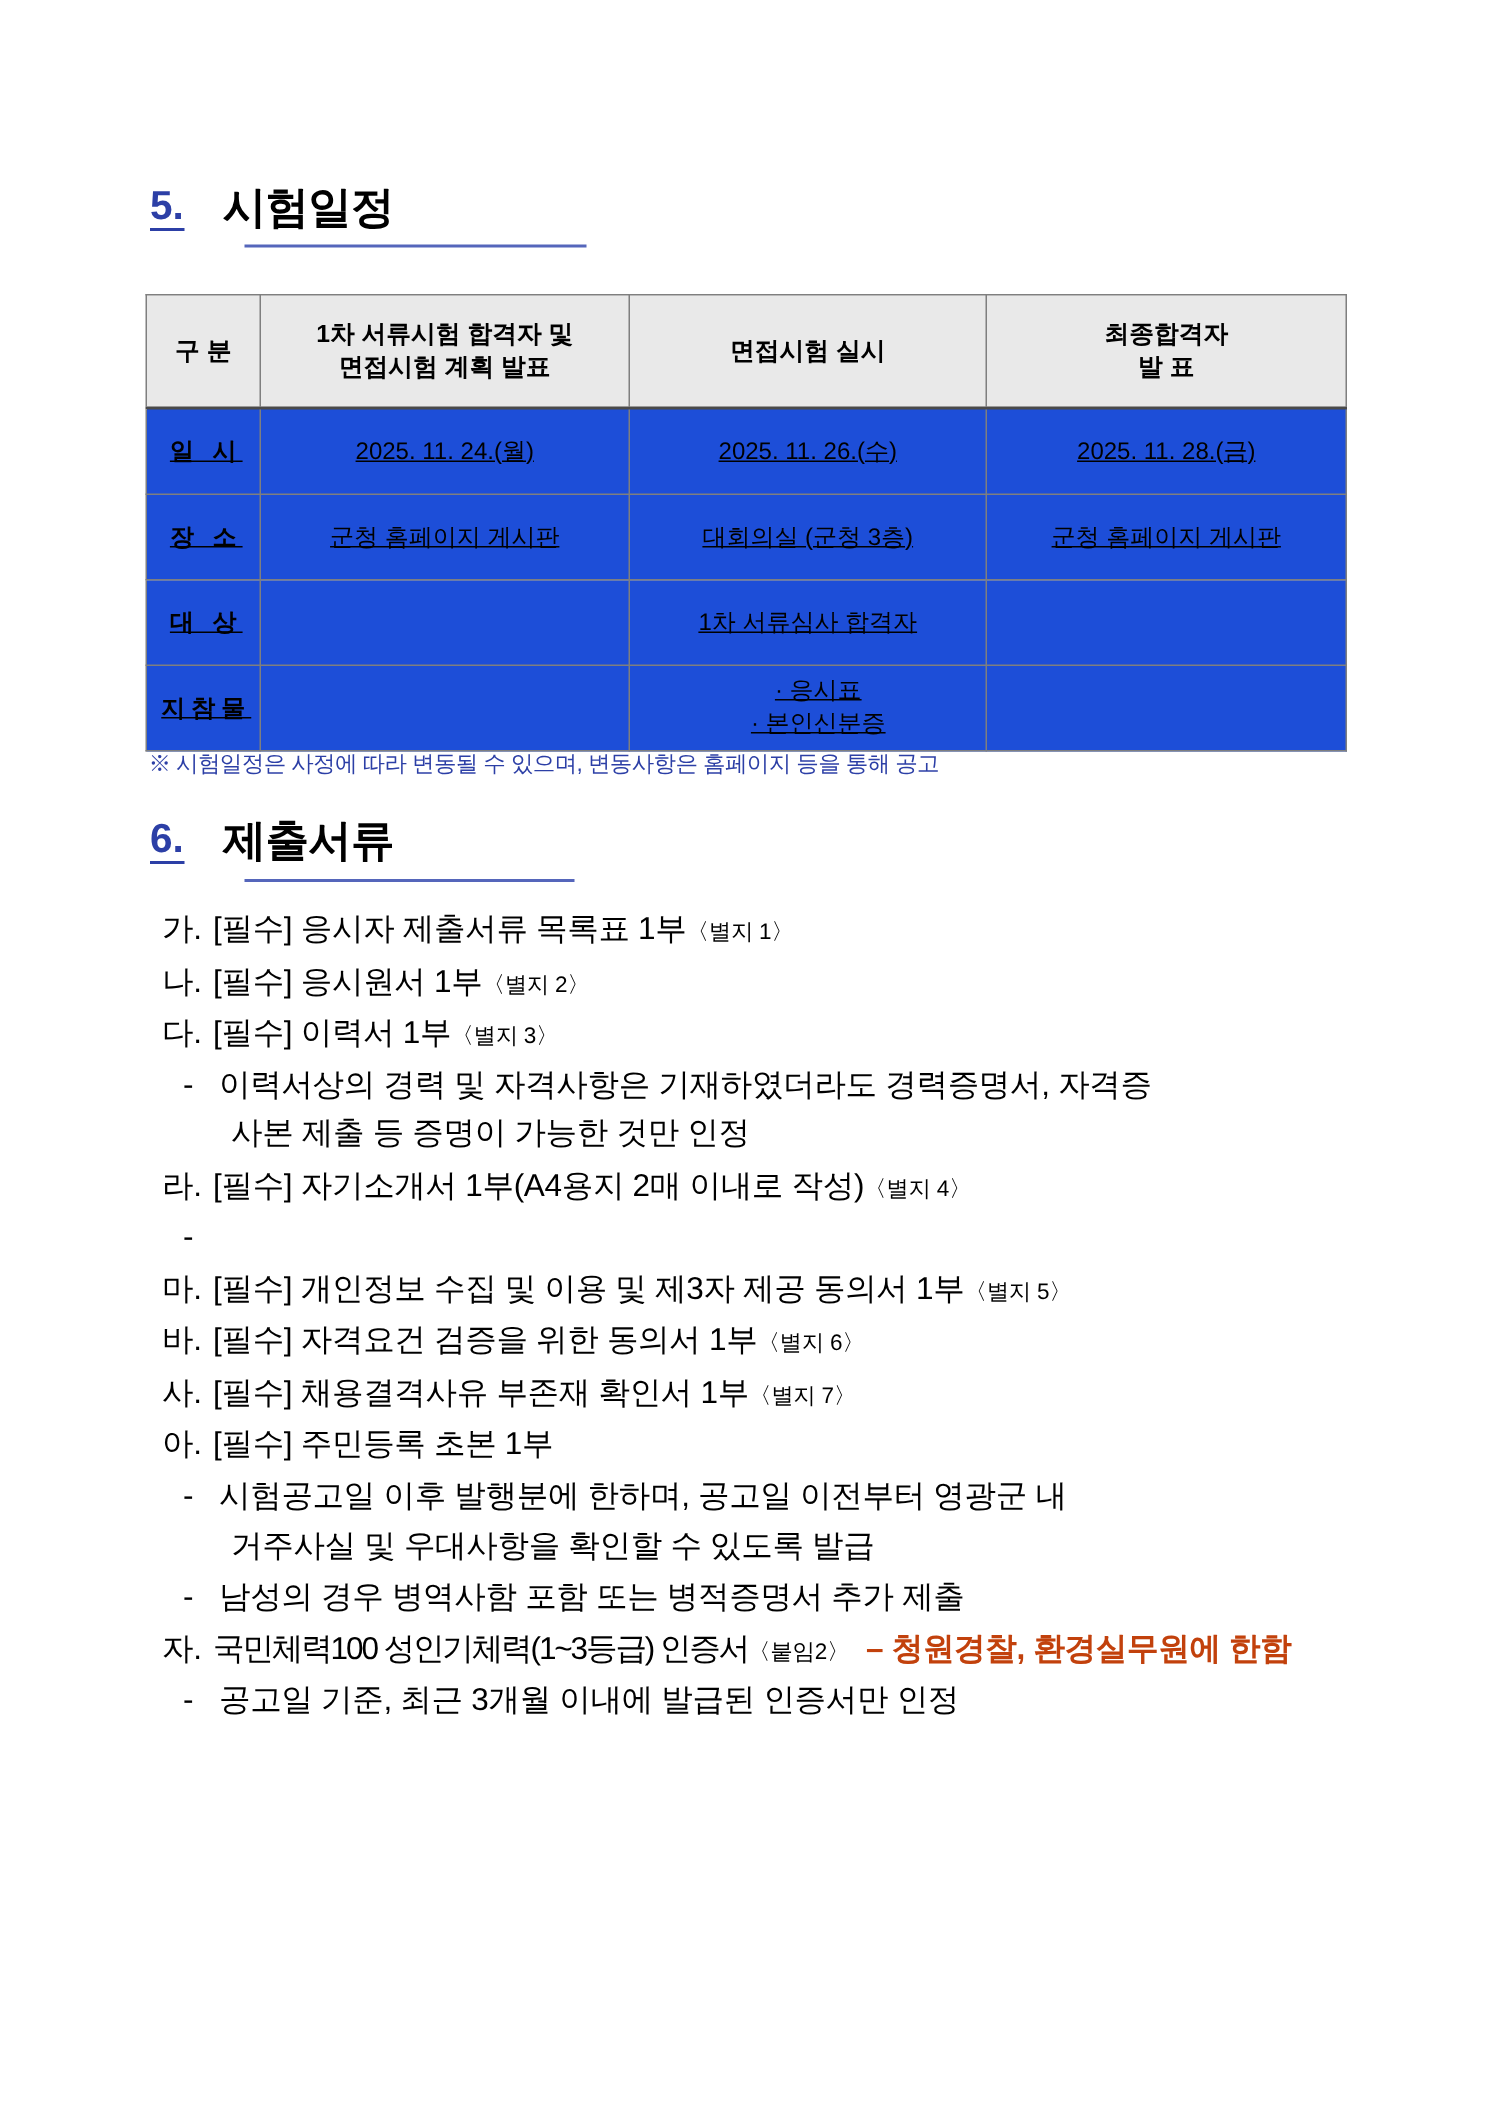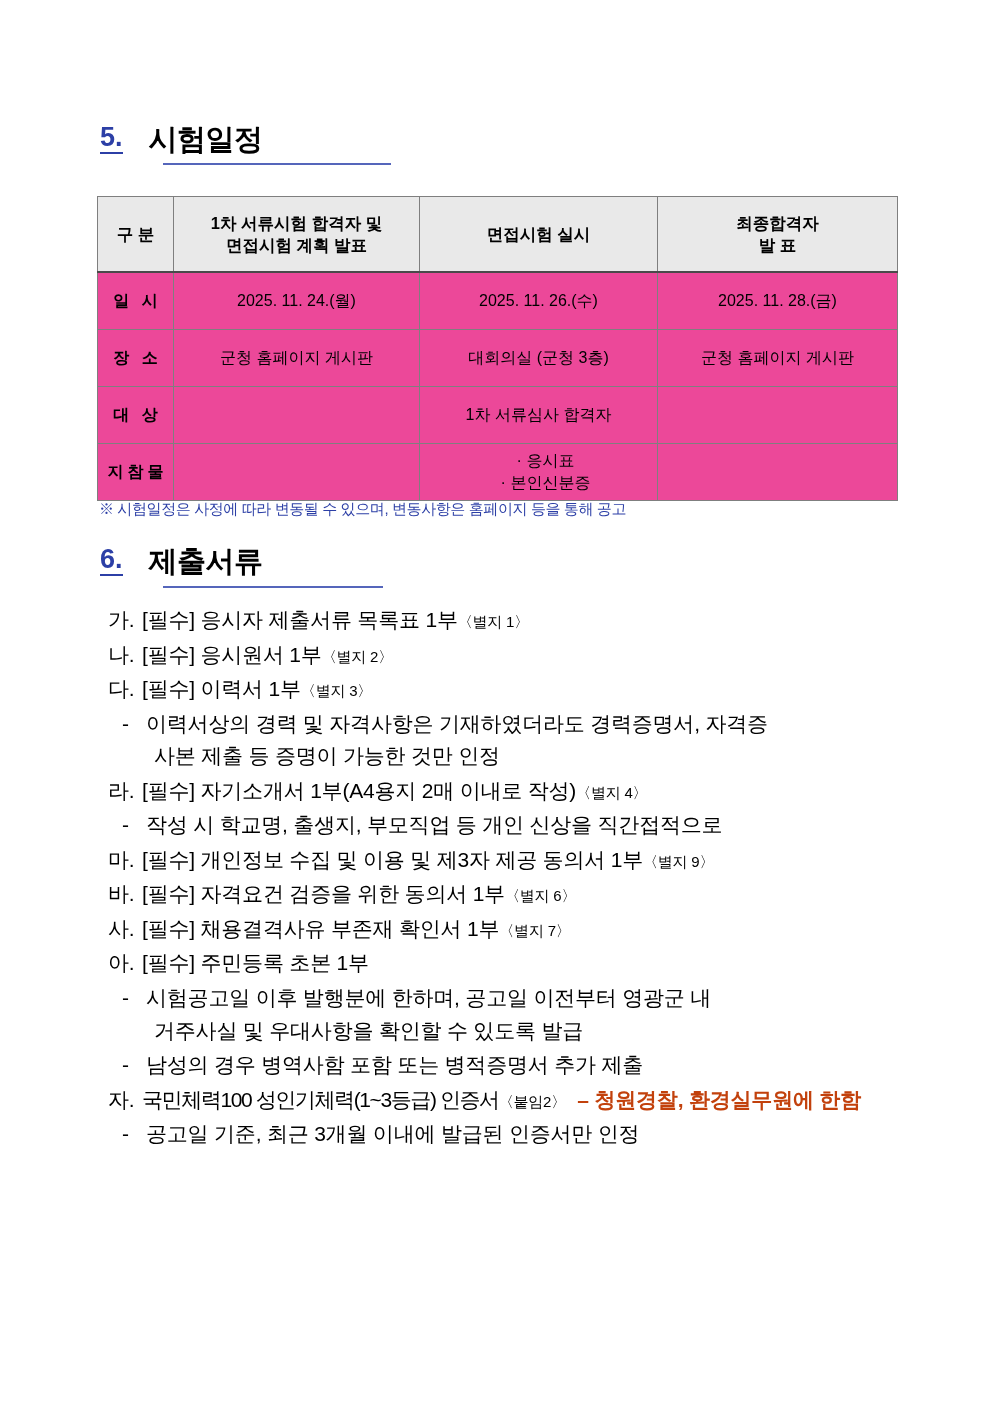--- a/index.html
+++ b/index.html
@@ -70,21 +70,22 @@
   }
   .sched-table thead th {
     background: #e9e9e9;
     font-weight: bold;
     height: 62px;
     font-size: 16.5px;
     line-height: 1.35;
   }
   .sched-table tbody td {
     height: 44px;
-    background: #ec4899;
+    background: #1d4ed8;
+    text-decoration: underline;
   }
   .sched-table .rowhead {
     font-weight: bold;
     letter-spacing: 4px;
     text-indent: 4px;
   }
   .sched-table tbody tr:first-child td {
     border-top: 2px solid #4a4a4a;
   }
   .cell-left {
@@ -257,27 +258,26 @@
     </div>
 
     <div class="li">
       <span class="marker">라.</span>
       <span class="txt"><span>[필수] 자기소개서 1부(A4용지 2매 이내로 작성)</span><span class="small">〈별지 4〉</span></span>
     </div>
 
     <div class="li dash">
       <span class="marker">-</span>
       <span class="txt wrap2">
-        <span>작성 시 학교명, 출생지, 부모직업 등 개인 신상을 직간접적으로</span>
       </span>
     </div>
 
     <div class="li">
       <span class="marker">마.</span>
-      <span class="txt"><span>[필수] 개인정보 수집 및 이용 및 제3자 제공 동의서 1부</span><span class="small">〈별지 9〉</span></span>
+      <span class="txt"><span>[필수] 개인정보 수집 및 이용 및 제3자 제공 동의서 1부</span><span class="small">〈별지 5〉</span></span>
     </div>
 
     <div class="li">
       <span class="marker">바.</span>
       <span class="txt"><span>[필수] 자격요건 검증을 위한 동의서 1부</span><span class="small">〈별지 6〉</span></span>
     </div>
 
     <div class="li">
       <span class="marker">사.</span>
       <span class="txt"><span>[필수] 채용결격사유 부존재 확인서 1부</span><span class="small">〈별지 7〉</span></span>

